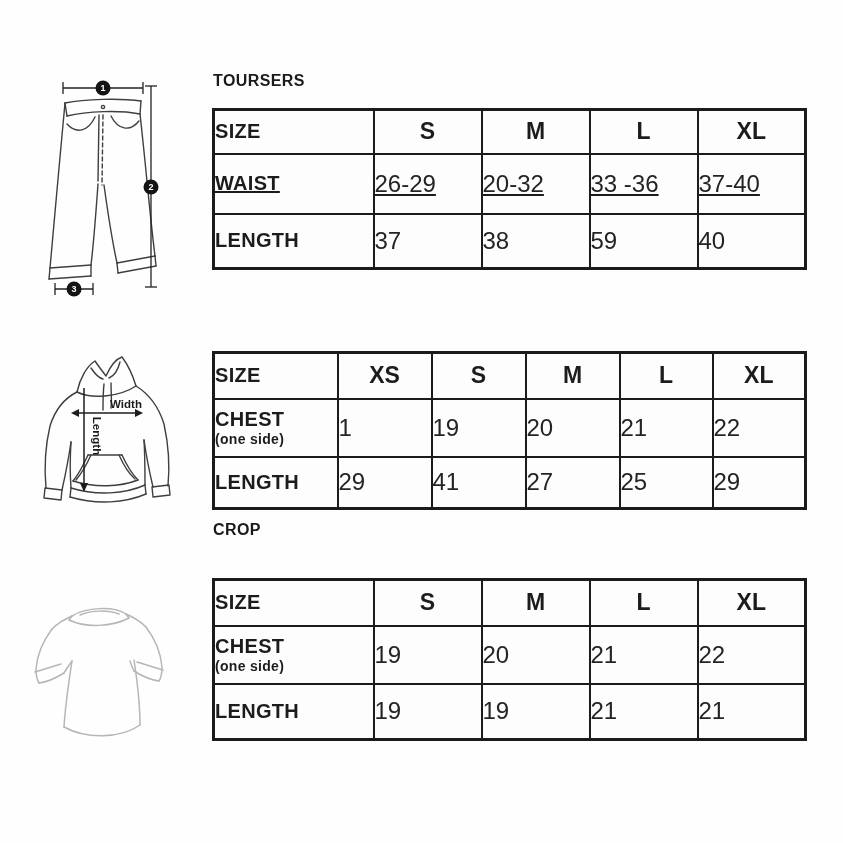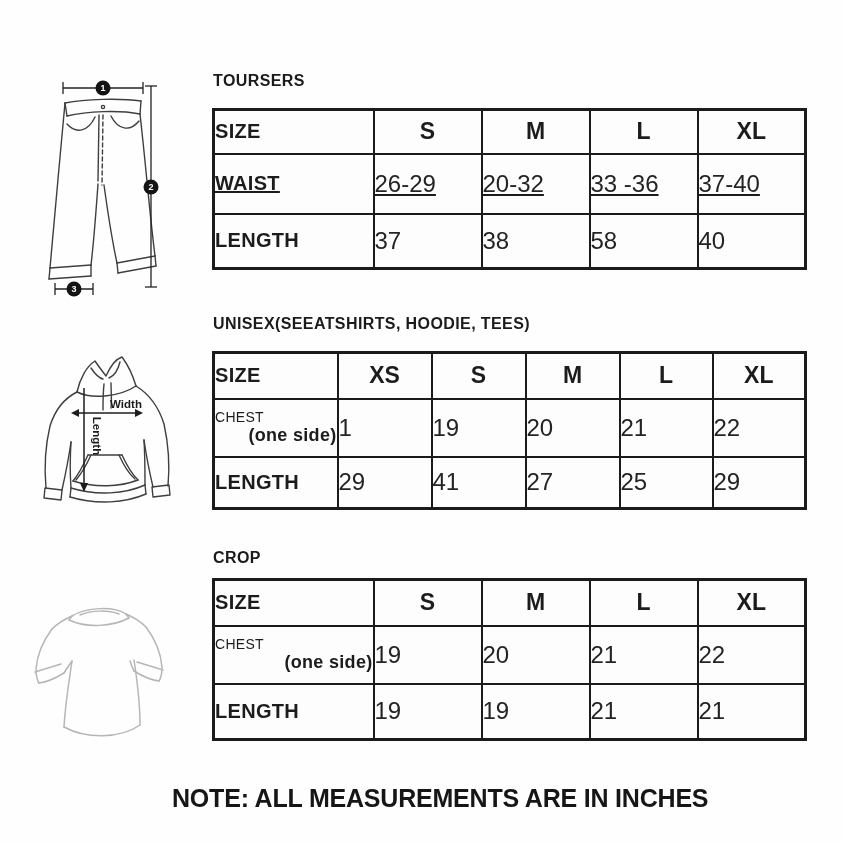--- a/index.html
+++ b/index.html
@@ -14,22 +14,22 @@
   table.size-table{
     position:absolute;border-collapse:collapse;table-layout:fixed;
     border:3px solid #1b1b1b;background:#fdfdfd;padding-left:28px;
   }
   .size-table th,.size-table td{
     border:2.4px solid #1b1b1b;vertical-align:middle;padding:0;overflow:hidden;
   }
   .col-label{text-align:left;padding-left:23px;font-weight:bold;font-size:20px;letter-spacing:0.3px;}
   .col-head{text-align:center;font-weight:bold;font-size:23px;}
   .cell{font-size:24px;font-weight:normal;color:#242424;}
-  .lbl-main{font-weight:normal;font-size:14px;line-height:1.18;}
-  .lbl-sub{font-weight:bold;font-size:18px;line-height:1.1;text-align:right;}
+  .lbl-main{font-weight:bold;font-size:20px;line-height:1.18;}
+  .lbl-sub{font-weight:bold;font-size:14px;line-height:1.1;}
   #note{
     position:absolute;left:172px;top:784px;font-weight:bold;font-size:25px;
     letter-spacing:-0.2px;color:#161616;white-space:nowrap;
   }
   .illus{position:absolute;}
   
   #table-trousers tr:nth-child(1){height:44px;}
   #table-trousers tr:nth-child(2){height:60px;text-decoration:underline;}
   #table-trousers tr:nth-child(3){height:55px;}
   #table-unisex tr:nth-child(1){height:46px;}
@@ -191,27 +191,26 @@
       <td class="col-label">WAIST</td>
       <td class="cell">26-29</td>
       <td class="cell">20-32</td>
       <td class="cell">33 -36</td>
       <td class="cell">37-40</td>
     </tr>
     <tr>
       <td class="col-label">LENGTH</td>
       <td class="cell">37</td>
       <td class="cell">38</td>
-      <td class="cell">58</td>
+      <td class="cell">59</td>
       <td class="cell">40</td>
     </tr>
   </tbody>
     </table>
 
-  <div class="sec-title" style="top:315px;">UNISEX(SEEATSHIRTS, HOODIE, TEES)</div>
 
   <table id="table-unisex" class="size-table" style="left:212px;top:351px;width:592px;">
     <colgroup>
         <col style="width:124px">
         <col style="width:94px">
         <col style="width:94px">
         <col style="width:94px">
         <col style="width:93px">
         <col style="width:93px">
       </colgroup>
@@ -239,21 +238,21 @@
       <td class="col-label">LENGTH</td>
       <td class="cell">29</td>
       <td class="cell">41</td>
       <td class="cell">27</td>
       <td class="cell">25</td>
       <td class="cell">29</td>
     </tr>
   </tbody>
     </table>
 
-  <div class="sec-title" style="top:549px;">CROP</div>
+  <div class="sec-title" style="top:521px;">CROP</div>
 
   <table id="table-crop" class="size-table" style="left:212px;top:578px;width:592px;">
     <colgroup>
         <col style="width:160px">
         <col style="width:108px">
         <col style="width:108px">
         <col style="width:108px">
         <col style="width:108px">
       </colgroup>
     <tbody>
@@ -277,15 +276,14 @@
     <tr>
       <td class="col-label">LENGTH</td>
       <td class="cell">19</td>
       <td class="cell">19</td>
       <td class="cell">21</td>
       <td class="cell">21</td>
     </tr>
   </tbody>
     </table>
 
-  <div id="note">NOTE: ALL MEASUREMENTS ARE IN INCHES</div>
 
 </div>
 
 </body></html>

